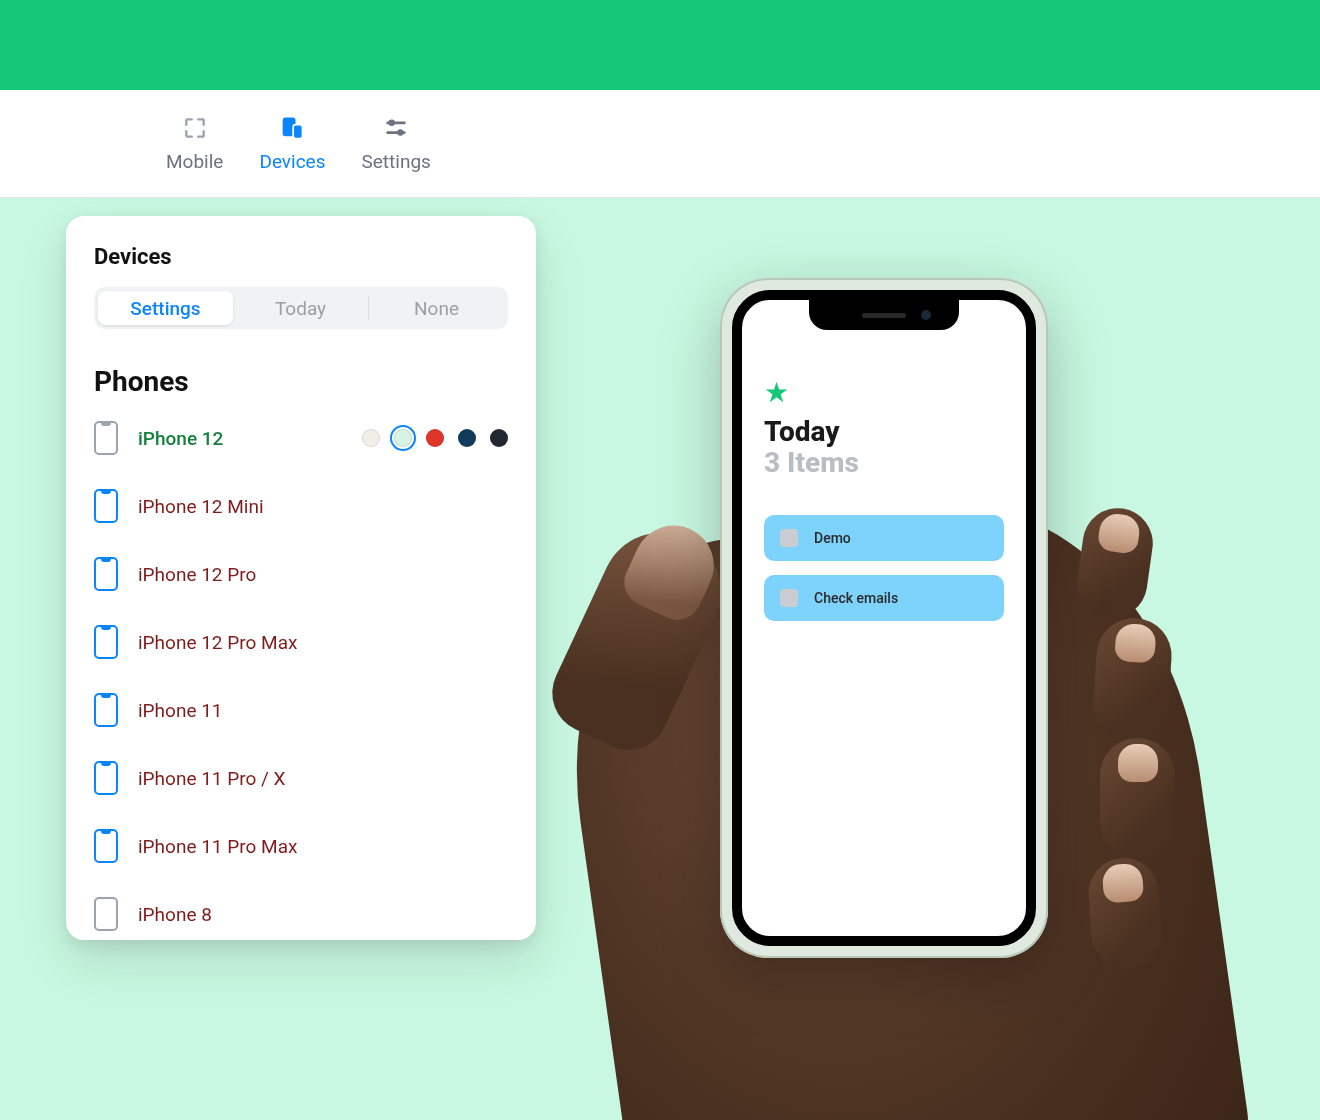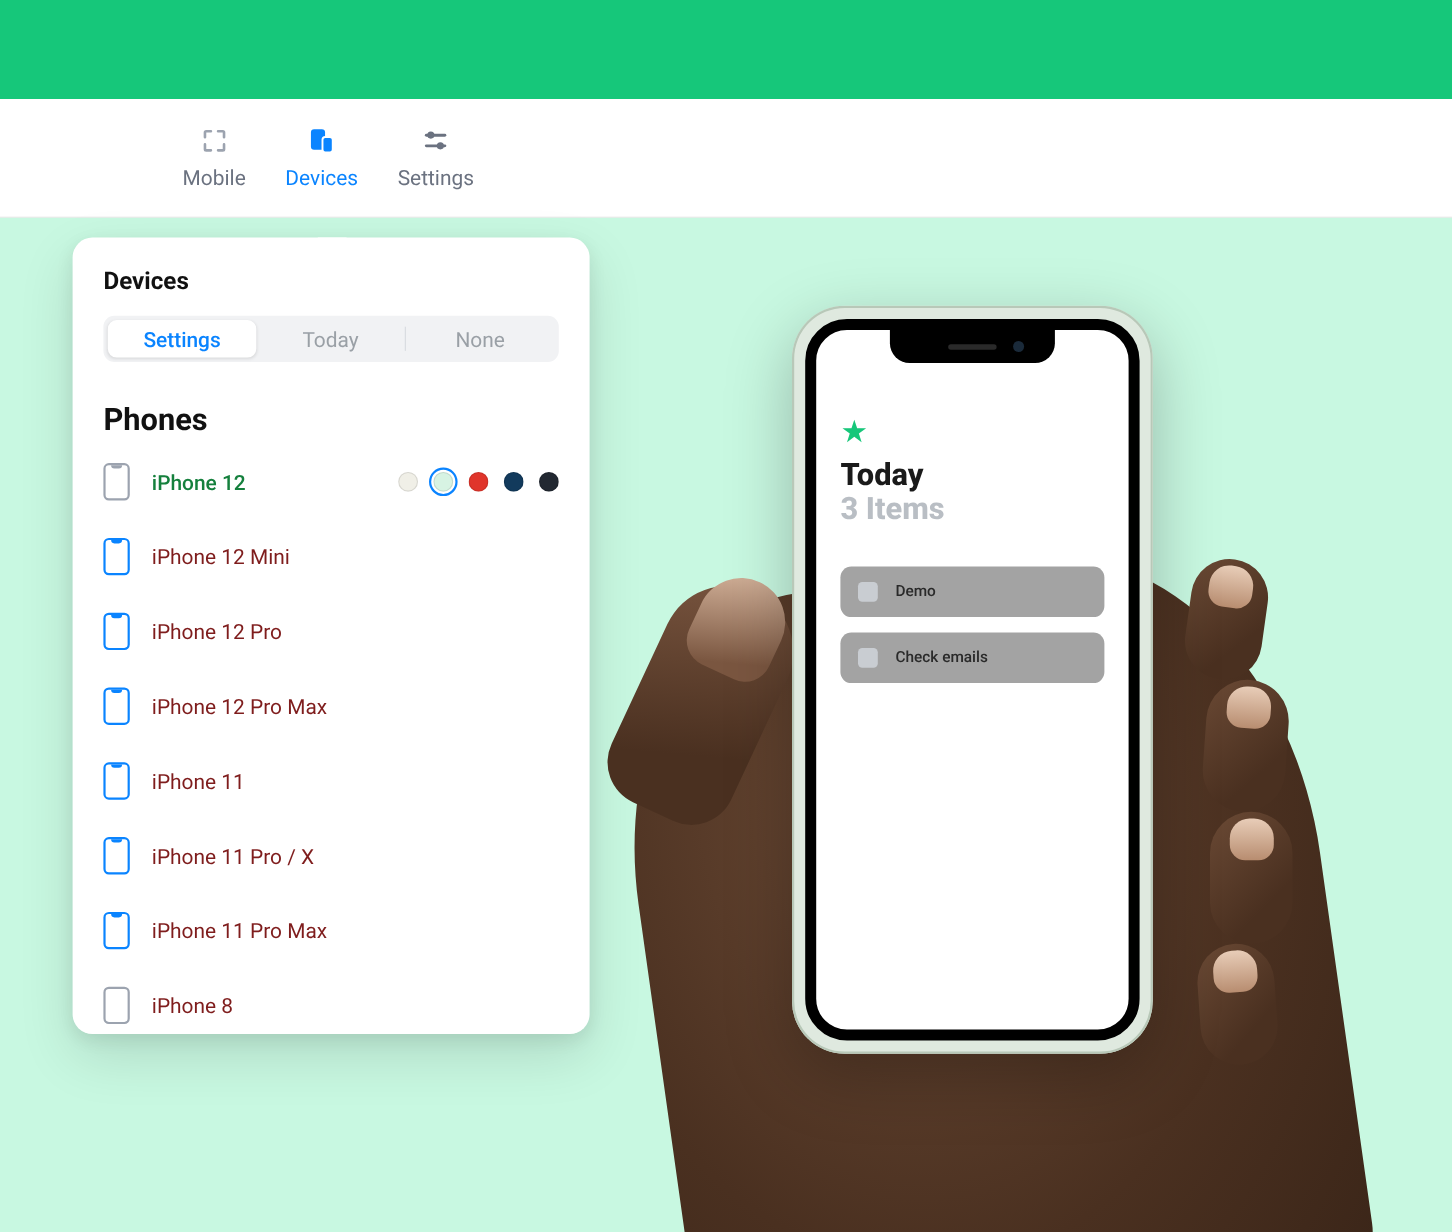--- a/index.html
+++ b/index.html
@@ -50,21 +50,21 @@
 
 .phone { position:absolute; left:180px; top:0; width:328px; height:680px; background:#dfe9df; border-radius:48px; box-shadow: 0 20px 60px rgba(0,0,0,0.25), inset 0 0 0 2px #b8c8b8; padding:12px; }
 .phone-screen { width:100%; height:100%; background:#fff; border-radius:38px; position:relative; overflow:hidden; padding:76px 22px 22px 22px; border: 10px solid #000; }
 .notch { position:absolute; top:0; left:50%; transform:translateX(-50%); width:150px; height:30px; background:#000; border-radius:0 0 18px 18px; display:flex; align-items:center; justify-content:center; gap:30px; }
 .speaker { width:44px; height:5px; background:#2a2a2a; border-radius:3px; }
 .cam { width:10px; height:10px; background:#1a2a3a; border-radius:50%; position:absolute; right:28px; top:10px; }
 
 .star { color:#16c77a; font-size:28px; margin-bottom:8px; }
 .today-title { font-size:28px; font-weight:800; color:#1a1a1a; line-height:1.1; }
 .today-sub { font-size:28px; font-weight:800; color:#b9bec4; margin-bottom:36px; line-height:1.1; }
-.todo { background:#a3a3a3; border-radius:10px; padding:14px 16px; display:flex; align-items:center; gap:16px; margin-bottom:14px; }
+.todo { background:#7dd3fc; border-radius:10px; padding:14px 16px; display:flex; align-items:center; gap:16px; margin-bottom:14px; }
 .todo-check { width:18px; height:18px; background:#c9cdd2; border-radius:4px; flex-shrink:0; }
 .todo-label { font-size:14px; color:#2a2a2a; font-weight:500; }
 </style>
 </head>
 <body>
 
 <div class="green-bar"></div>
 
 <div class="toolbar">
   <div class="toolbar-item">

